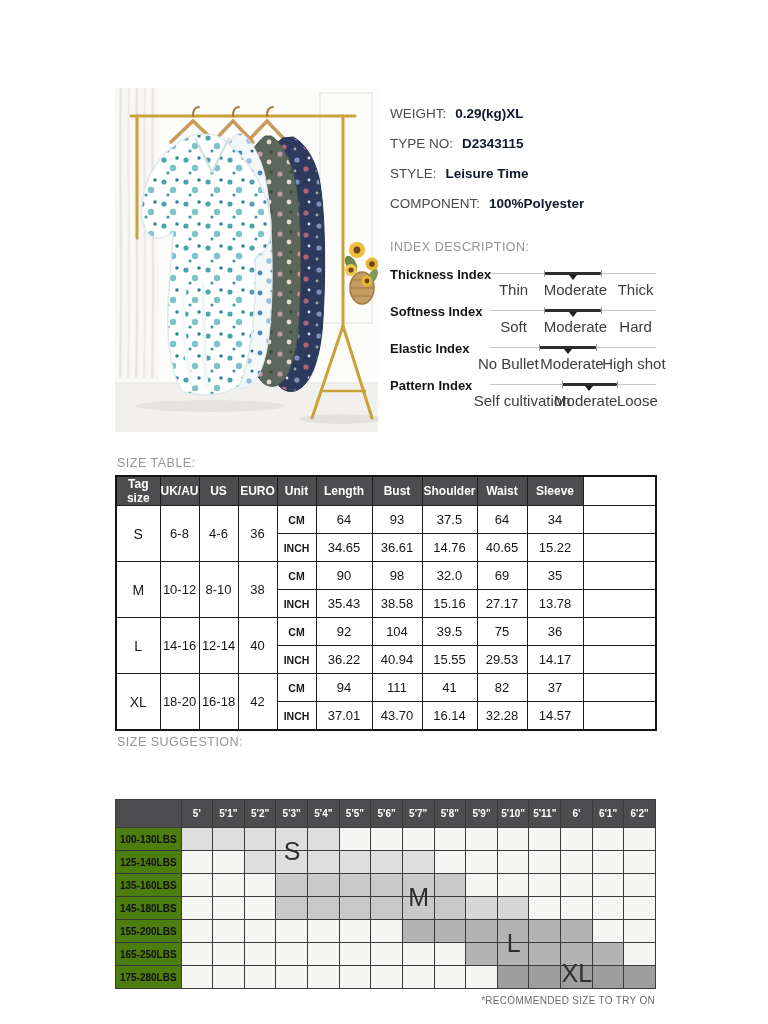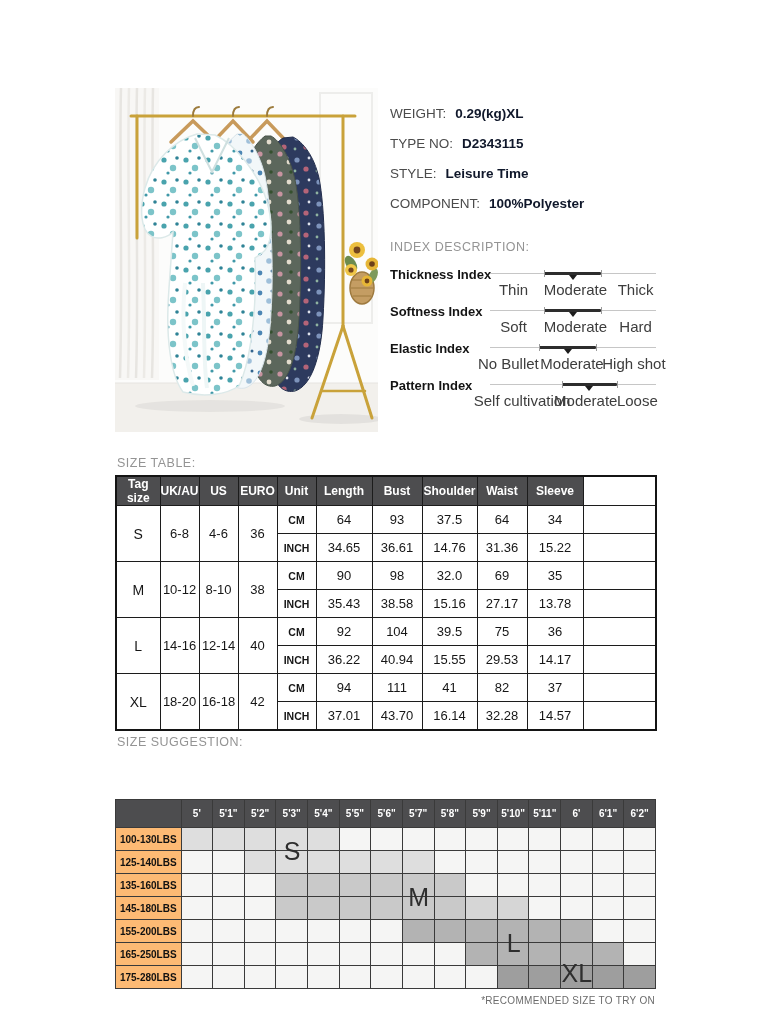--- a/index.html
+++ b/index.html
@@ -46,21 +46,21 @@
   table.size td.tagcell{font-size:14px;}
   .remark{position:absolute;left:115px;top:736px;width:540px;text-align:right;font-size:11px;color:#4f4f4f;}
 
   
   .suggestion-label{position:absolute;left:117px;top:735px;}
   .suggestion{position:absolute;left:115px;top:799px;width:540px;
               display:grid;grid-template-columns:65.5px repeat(15,1fr);grid-template-rows:28px repeat(7,23px);
               border-top:1px solid #3a3a3a;border-left:1px solid #3a3a3a;}
   .sg-cell{border-right:1px solid #3a3a3a;border-bottom:1px solid #3a3a3a;background:#f5f5f4;}
   .sg-head{background:#4d4d4f;color:#fff;font-size:10px;font-weight:700;display:flex;align-items:center;justify-content:center;}
-  .sg-wlabel{background:#fdba74;color:#111;font-size:10px;font-weight:700;display:flex;align-items:center;justify-content:center;}
+  .sg-wlabel{background:#4d7c0f;color:#111;font-size:10px;font-weight:700;display:flex;align-items:center;justify-content:center;}
   .size-letter{position:absolute;font-size:25px;color:#2e2e2e;transform:translate(-50%,-50%);pointer-events:none;}
   .footnote{position:absolute;left:115px;top:995px;width:540px;text-align:right;font-size:10px;color:#6b6b6b;letter-spacing:.3px;}
 </style>
 </head>
 <body>
 
 <div class="page">
 
 
   <div class="photo">
@@ -265,21 +265,21 @@
           <td>37.5</td>
           <td>64</td>
           <td>34</td>
           <td></td>
         </tr>
         <tr>
           <td class="unit">INCH</td>
           <td>34.65</td>
           <td>36.61</td>
           <td>14.76</td>
-          <td>31.36</td>
+          <td>40.65</td>
           <td>15.22</td>
           <td></td>
         </tr>
         <tr>
           <td class="tagcell" rowspan="2">M</td>
           <td rowspan="2">10-12</td>
           <td rowspan="2">8-10</td>
           <td rowspan="2">38</td>
           <td class="unit">CM</td>
           <td>90</td>

